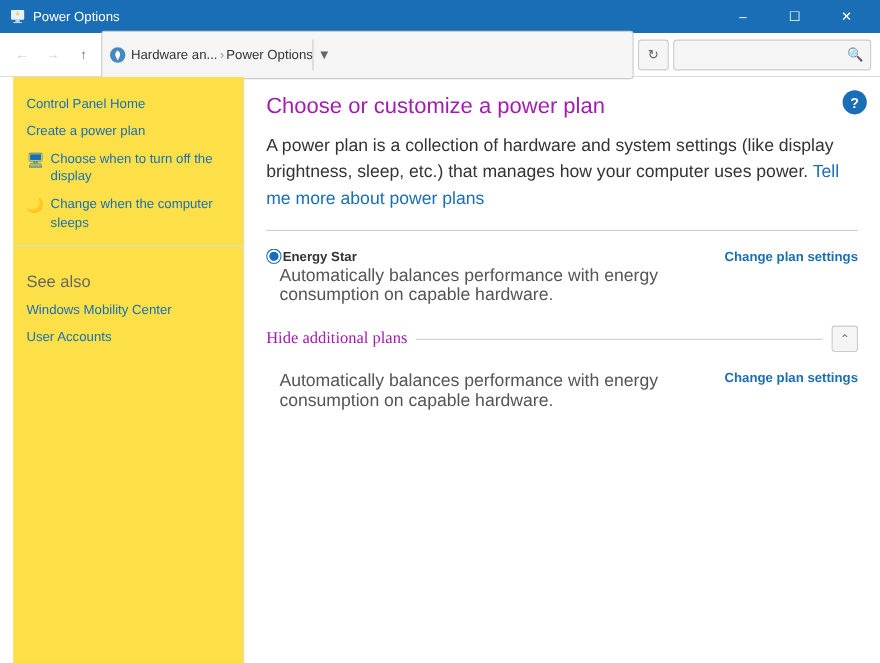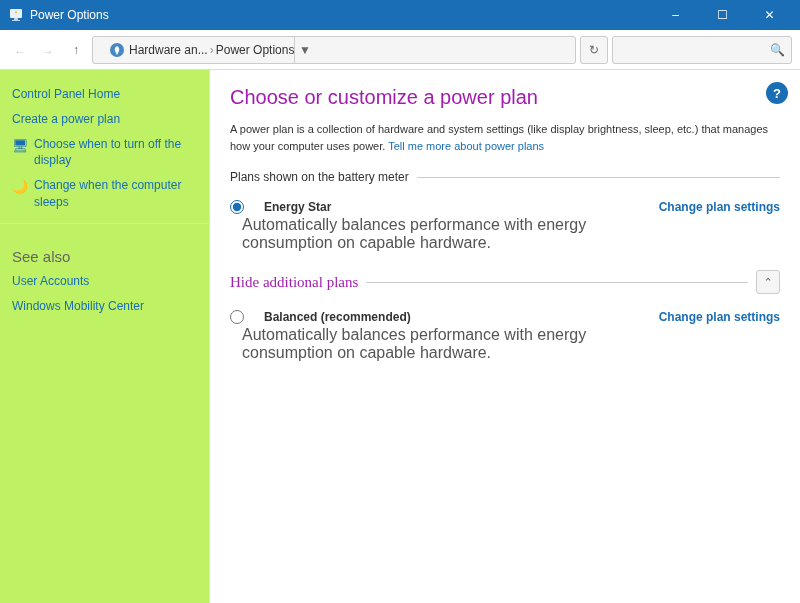--- a/index.html
+++ b/index.html
@@ -45,22 +45,22 @@
       color: #666; cursor: pointer; border-radius: 3px;
       border: none; background: none; font-size: 12px;
     }
     .nav-btn.disabled { color: #ccc; cursor: default; }
     .address-path {
       flex: 1;
       display: flex;
       align-items: center;
       border: 1px solid #ccc;
       border-radius: 3px;
-      height: 28px;
-      padding: 0 16px;
+      height: 44px;
+      padding: 0 6px;
       background: #f5f5f5;
       font-size: 12px;
       color: #333;
     }
     .path-separator { color: #999; margin: 0 2px; }
     .path-item { color: #333; }
     .address-dropdown {
       width: 20px; height: 28px;
       display: flex; align-items: center; justify-content: center;
       color: #666; cursor: pointer; border-left: 1px solid #ccc;
@@ -86,24 +86,25 @@
     .main-layout {
       display: flex;
       height: calc(603px - 30px - 40px);
       background: white;
     }
 
     
     .sidebar {
       width: 210px;
       min-width: 210px;
-      background: #bef264;
+      background: #fde047;
       border-right: 1px solid #ddd;
       padding: 12px 0;
       overflow-y: auto;
+      margin-left: 12px;
     }
     .sidebar-link {
       display: flex;
       align-items: flex-start;
       padding: 4px 12px;
       color: #1a6eb5;
       cursor: pointer;
       font-size: 12px;
       line-height: 1.4;
       gap: 6px;
@@ -145,21 +146,21 @@
     }
 
     .page-title {
       font-size: 20px;
       color: #a21caf;
       font-weight: 300;
       margin-bottom: 12px;
     }
 
     .description {
-      font-size: 11px;
+      font-size: 16px;
       color: #333;
       line-height: 1.5;
       margin-bottom: 4px;
     }
 
     .learn-link {
       color: #1a6eb5;
       text-decoration: none;
       cursor: pointer;
     }
@@ -187,21 +188,21 @@
       justify-content: space-between;
       padding: 6px 0;
     }
     .plan-item-left {
       display: flex;
       flex-direction: column;
     }
     .plan-radio-row {
       display: flex;
       align-items: center;
-      gap: 20px;
+      gap: 1px;
     }
     .plan-name {
       font-size: 12px;
       font-weight: 600;
       color: #333;
     }
     .plan-desc {
       font-size: 16px;
       color: #555;
       margin-left: 12px;
@@ -302,40 +303,39 @@
     </div>
     <div class="sidebar-link">
       <span class="icon" style="font-size:13px;">🌙</span>
       <span>Change when the computer sleeps</span>
     </div>
 
     <hr class="sidebar-divider">
 
     <div class="sidebar-section-label">See also</div>
     <div class="sidebar-link">
+      <span>Windows Mobility Center</span>
+    </div>
+    <div class="sidebar-link">
       <span>User Accounts</span>
-    </div>
-    <div class="sidebar-link">
-      <span>Windows Mobility Center</span>
     </div>
   </div>
 
   <div class="content">
 
     <div class="help-btn">?</div>
 
     <h1 class="page-title">Choose or customize a power plan</h1>
 
     <p class="description">
       <span>A power plan is a collection of hardware and system settings (like display brightness, sleep, etc.) that manages how your computer uses power.</span>
       <a class="learn-link">Tell me more about power plans</a>
     </p>
 
     <div class="section-divider">
-      <span class="section-divider-label">Plans shown on the battery meter</span>
       <hr class="section-divider-line">
     </div>
 
     <div class="plan-item">
       <div class="plan-item-left">
         <div class="plan-radio-row">
           <input type="radio" name="plan" checked="" style="">
           <span class="plan-name">Energy Star</span>
         </div>
         <span class="plan-desc">Automatically balances performance with energy consumption on capable hardware.</span>
@@ -344,23 +344,19 @@
     </div>
 
     <div class="hide-section">
       <span class="hide-section-label">Hide additional plans</span>
       <hr class="hide-section-line">
       <div class="collapse-btn">⌃</div>
     </div>
 
     <div class="plan-item">
       <div class="plan-item-left">
-        <div class="plan-radio-row">
-          <input type="radio" name="plan" style="">
-          <span class="plan-name">Balanced (recommended)</span>
-        </div>
         <span class="plan-desc">Automatically balances performance with energy consumption on capable hardware.</span>
       </div>
       <a class="change-plan-link">Change plan settings</a>
     </div>
 
   </div>
 </div>
 
 </body></html>

